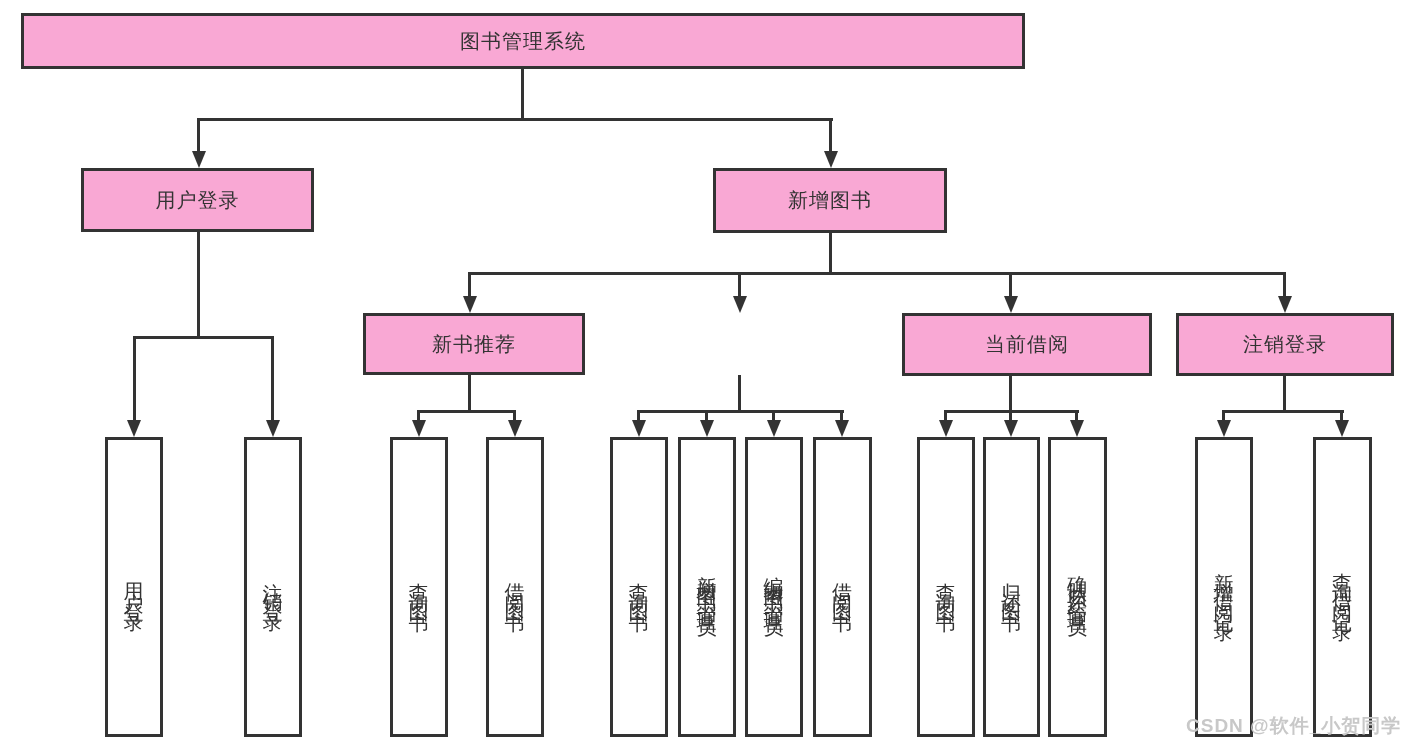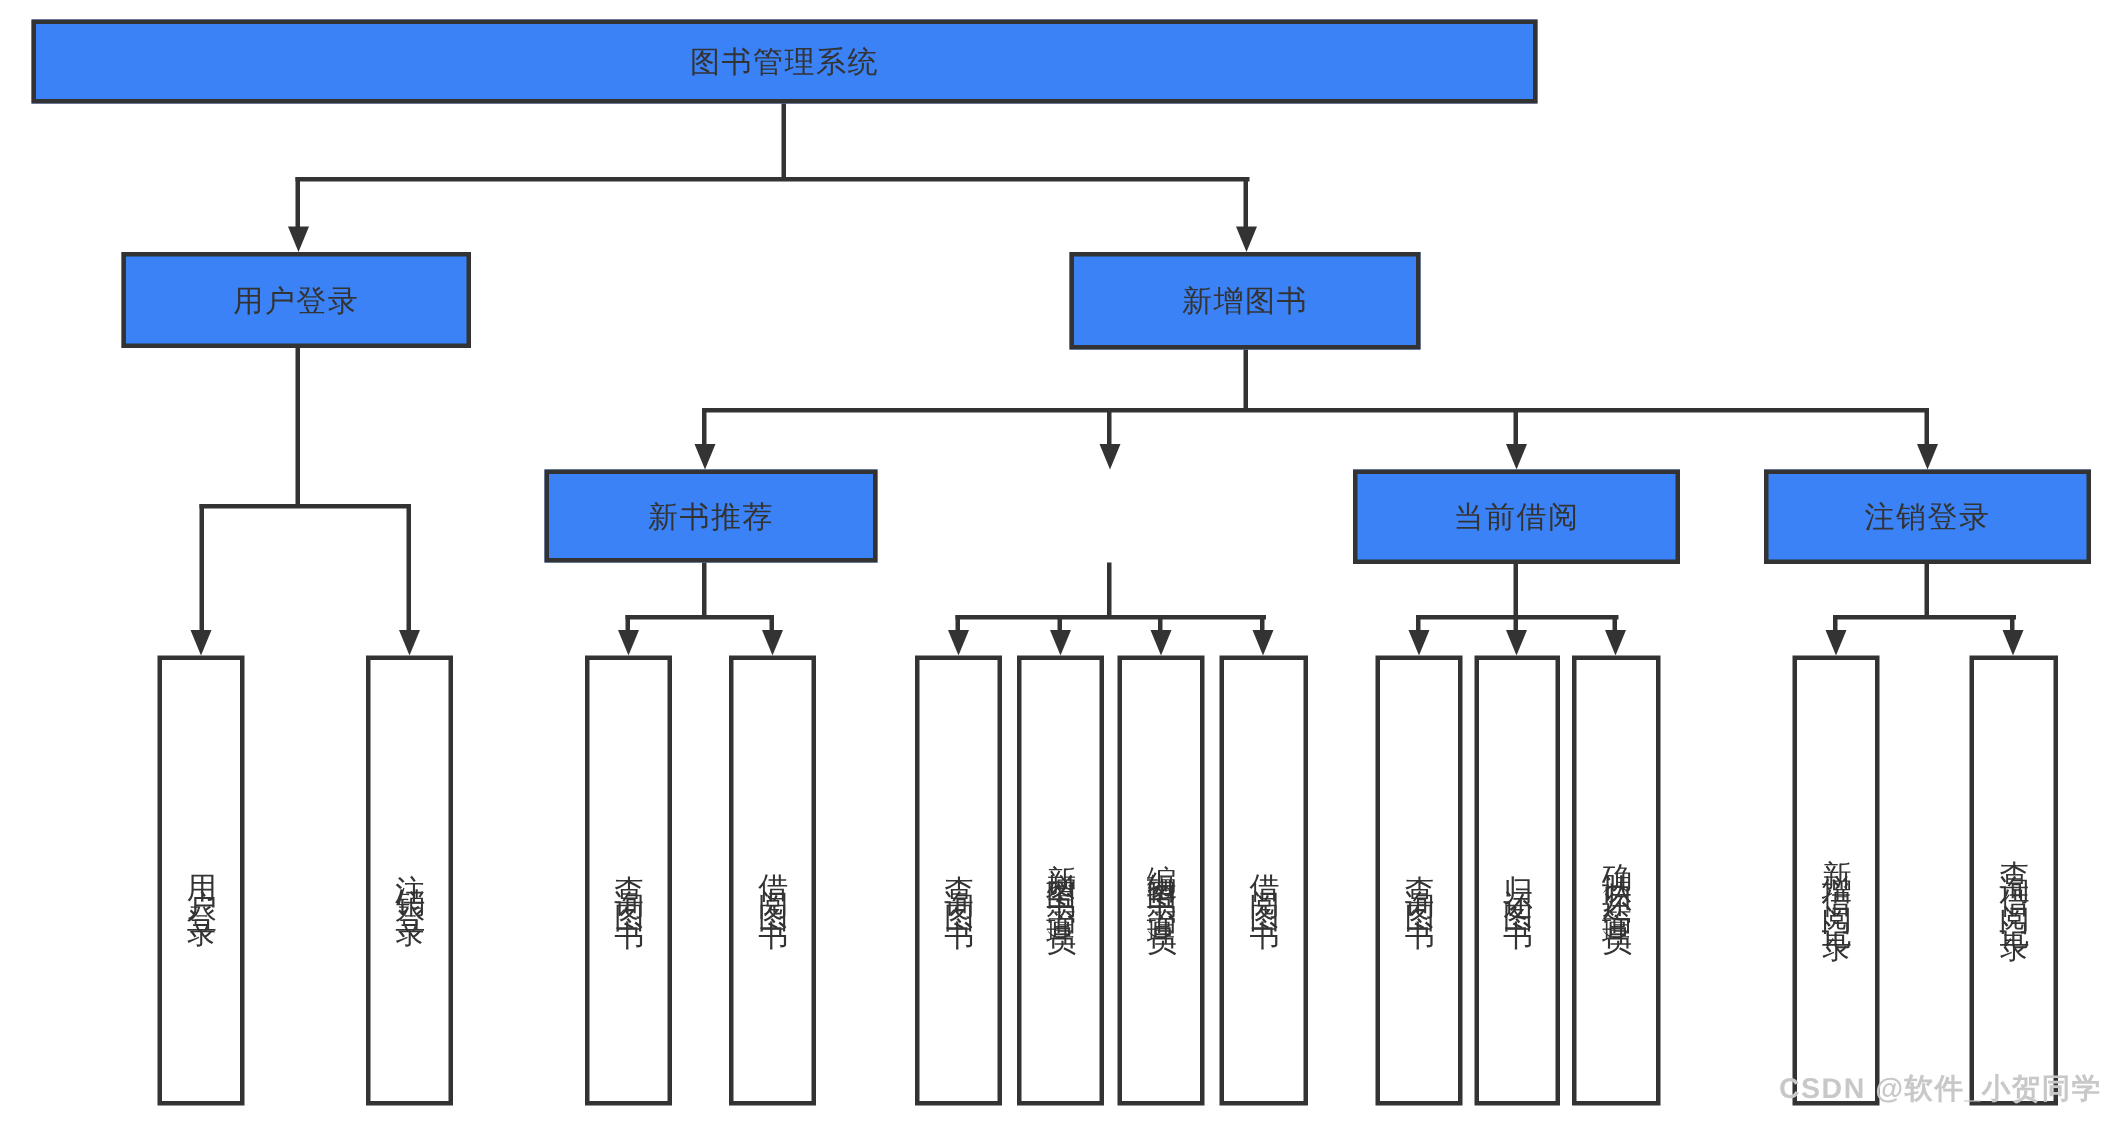--- a/index.html
+++ b/index.html
@@ -11,21 +11,21 @@
     position: relative;
     width: 1405px;
     height: 747px;
     background: var(--background, #ffffff);
     overflow: hidden;
   }
   .box {
     position: absolute;
     box-sizing: border-box;
     border: 3px solid var(--line, #333333);
-    background: #3b82f6;
+    background: #f9a8d4;
     display: flex;
     align-items: center;
     justify-content: center;
     font-size: 20px;
     color: var(--text, #333333);
     letter-spacing: 1px;
     z-index: 2;
   }
   .leaf {
     position: absolute;
@@ -116,21 +116,21 @@
   <div class="vl" style="left:738px; top:272px; height:28px;"></div>
   <div class="arrow" style="left:733px; top:296px;"></div>
   <div class="vl" style="left:1009px; top:272px; height:28px;"></div>
   <div class="arrow" style="left:1004px; top:296px;"></div>
   <div class="vl" style="left:1283px; top:272px; height:28px;"></div>
   <div class="arrow" style="left:1278px; top:296px;"></div>
 
   <div class="box" style="left:363px; top:313px; width:222px; height:62px;">
     <span>新书推荐</span>
   </div>
-  <div class="box" style="left:902px; top:313px; width:218px; height:63px;">
+  <div class="box" style="left:902px; top:313px; width:250px; height:63px;">
     <span>当前借阅</span>
   </div>
   <div class="box" style="left:1176px; top:313px; width:218px; height:63px;">
     <span>注销登录</span>
   </div>
 
   <div class="vl" style="left:468px; top:375px; height:35px;"></div>
   <div class="hl" style="left:417px; top:410px; width:99px;"></div>
   <div class="vl" style="left:417px; top:410px; height:12px;"></div>
   <div class="arrow" style="left:412px; top:420px;"></div>

